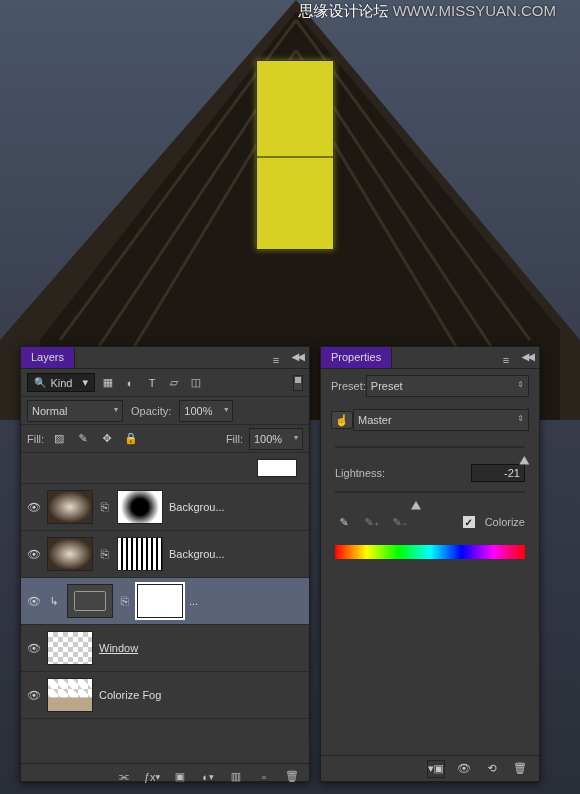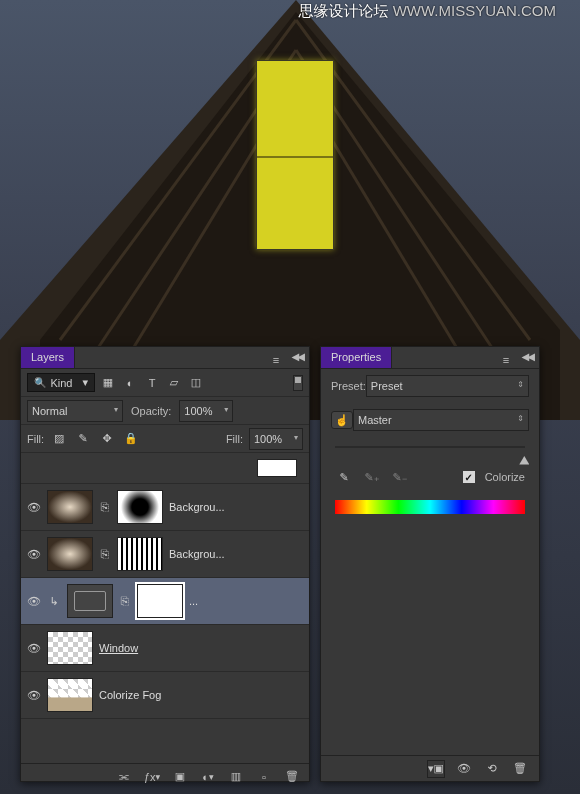--- a/index.html
+++ b/index.html
@@ -226,20 +226,29 @@
     </div>
   </div>
 
 
   <div class="slider-row">
     <div class="slider-track plain">
       <div class="slider-thumb below" style="left:97%"></div>
     </div>
   </div>
 
+  <div class="slider-row">
+    <div class="slider-label">
+      <span>Lightness:</span>
+      <input class="val-box" value="-21" style="">
+    </div>
+    <div class="slider-track plain">
+      <div class="slider-thumb below" style="left:40%"></div>
+    </div>
+  </div>
 
   <div class="eyedrop-row">
     <span class="icon-btn">✎</span>
     <span class="icon-btn" style="opacity:.5">✎₊</span>
     <span class="icon-btn" style="opacity:.5">✎₋</span>
     <span style="flex:1"></span>
     <span class="checkbox">✓</span>
     <span>Colorize</span>
   </div>
 

